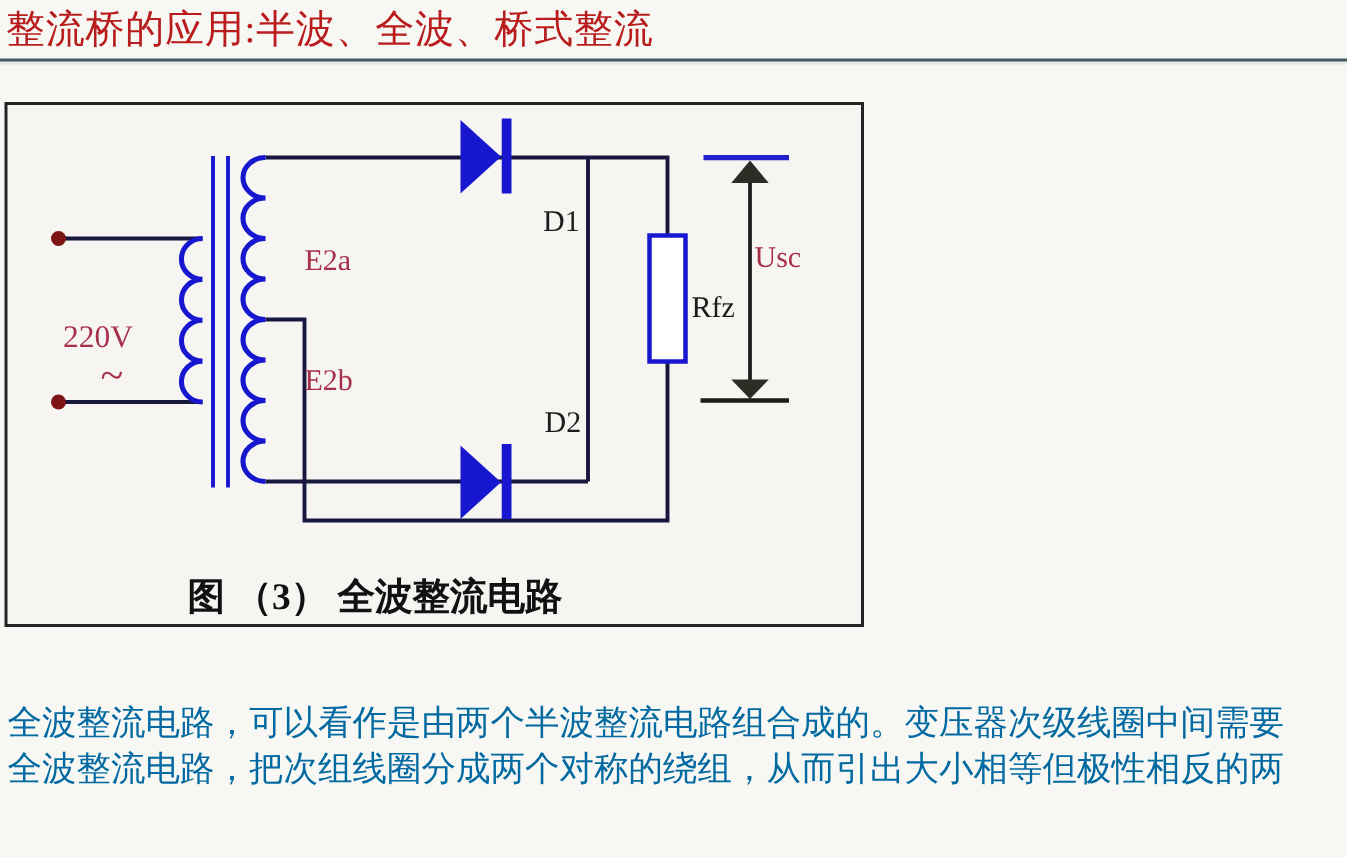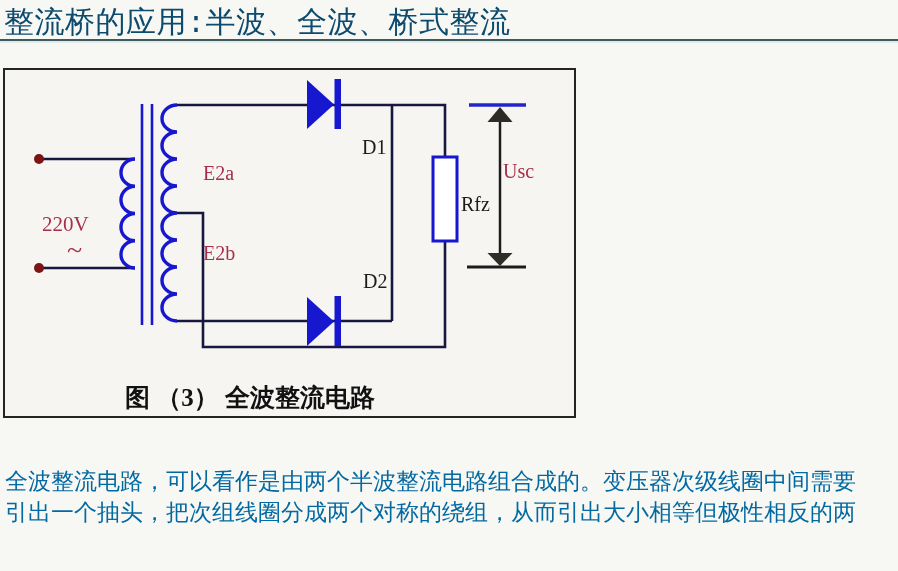--- a/index.html
+++ b/index.html
@@ -3,22 +3,22 @@
 <meta charset="utf-8">
 <style>
   html,body{margin:0;padding:0;}
   body{
     width:898px;height:571px;position:relative;overflow:hidden;
     background:#f7f7f4;
     font-family:"Liberation Serif","DejaVu Serif",serif;
   }
   .page-title{
     position:absolute;left:4px;top:2px;width:890px;
-    font-size:30px;letter-spacing:.5px;color:#0c4a6e;
-    font-family:Liberation Mono, monospace;
+    font-size:26px;letter-spacing:.5px;color:#b91c1c;
+    font-family:Liberation Serif, serif;
     white-space:nowrap;
   }
   .title-rule{
     position:absolute;left:0;top:39px;width:898px;height:2px;
     background:#3f5a5a;box-shadow:0 2px 0 #e1e9e9;
   }
   .figure-box{
     position:absolute;left:3px;top:68px;width:573px;height:350px;
     border:2px solid #242424;box-sizing:border-box;background:#f6f5f2;
   }
@@ -95,14 +95,14 @@
     <text class="schematic-text" x="360" y="220" font-size="20" fill="#1c1c1c">D2</text>
     <text class="schematic-text" x="458" y="143" font-size="20" fill="#1c1c1c">Rfz</text>
     <text class="schematic-text" x="500" y="110" font-size="20" fill="#a63049">Usc</text>
 
     <text class="schematic-text" x="122" y="338" font-size="25" font-weight="bold" fill="#111111">图 （3） 全波整流电路</text>
   </svg>
 </div>
 
 <div class="body-paragraph">
   <div>全波整流电路，可以看作是由两个半波整流电路组合成的。变压器次级线圈中间需要</div>
-  <div>引出一个抽头，把次组线圈分成两个对称的绕组，从而引出大小相等但极性相反的两</div>
+  <div>全波整流电路，把次组线圈分成两个对称的绕组，从而引出大小相等但极性相反的两</div>
 </div>
 
 </body></html>

